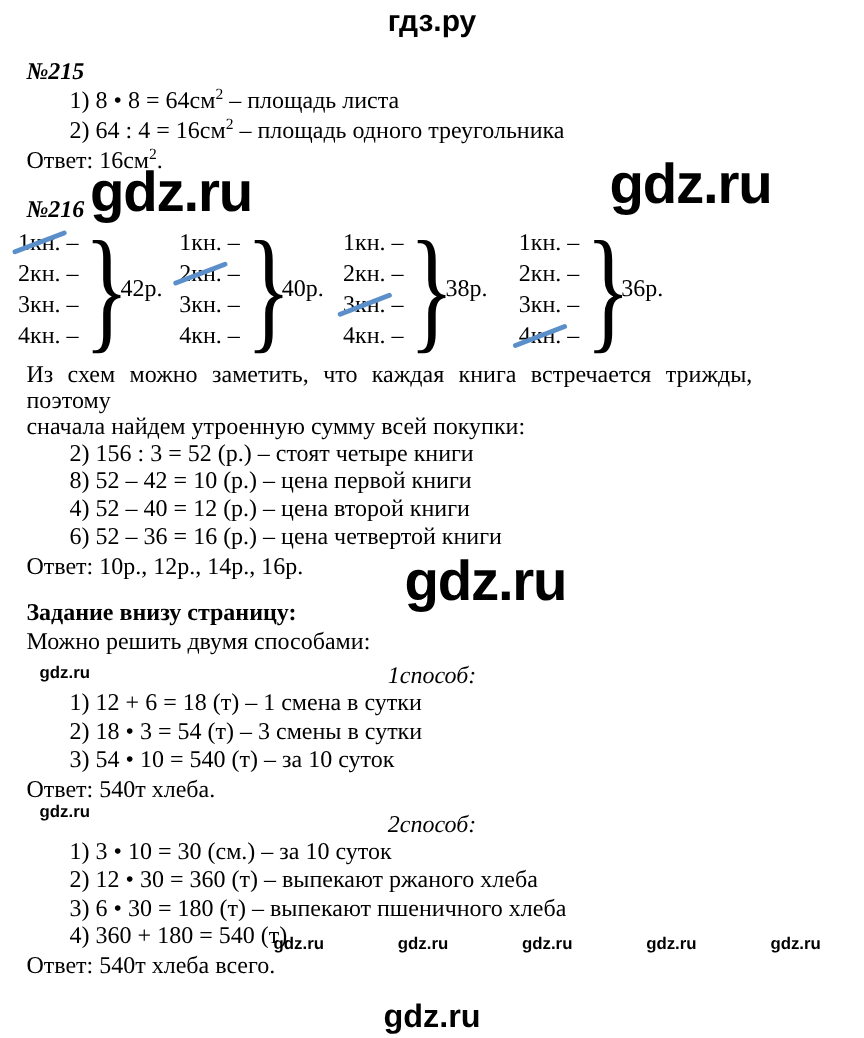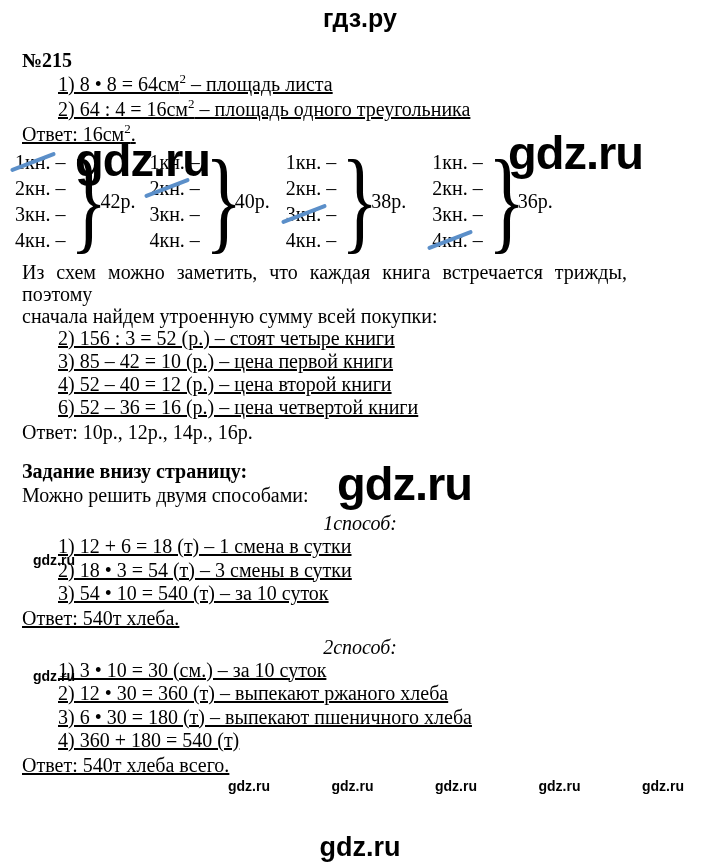--- a/index.html
+++ b/index.html
@@ -16,23 +16,23 @@
   }
   .content { padding: 0 22px; }
   .site-header {
     text-align: center;
     font-family: "Liberation Sans", sans-serif;
     font-weight: bold;
     font-size: 25px;
     padding-top: 4px;
     height: 30px;
   }
-  .task-label { font-weight: bold; line-height: 24px; }
+  .task-label { font-weight: bold; line-height: 24px; font-style: italic; }
   .t215 { margin-top: 18px; }
-  .step, .answer-line { line-height: 25px; text-decoration: underline; }
+  .step, .answer-line { line-height: 25px; }
   .indent { margin-left: 36px; }
   sup { font-size: 13px; line-height: 0; }
 
   .t216-label { margin-top: 16px; }
 
   
   .diagram { display: flex; margin-top: 2px; margin-left: -7px; }
   .group { display: flex; align-items: center; }
   .group-2 { margin-left: 14px; }
   .group-3 { margin-left: 16px; }
@@ -115,20 +115,21 @@
       </div>
       <div class="step indent">
         <span>2) 64 : 4 = 16см</span><sup>2</sup><span> – площадь одного треугольника</span>
       </div>
       <div class="answer-line">
         <span>Ответ: 16см</span><sup>2</sup><span>.</span>
       </div>
     </section>
 
     <section>
+      <div class="task-label t216-label">№216</div>
 
       <div class="diagram">
 
         <div class="group group-1">
           <div class="rows">
             <div class="row"><span>1кн. –</span><span class="strike"></span></div>
             <div class="row"><span>2кн. –</span></div>
             <div class="row"><span>3кн. –</span></div>
             <div class="row"><span>4кн. –</span></div>
           </div>
@@ -171,21 +172,21 @@
 
       </div>
 
       <div class="para">
         <div class="justified">Из схем можно заметить, что каждая книга встречается трижды, поэтому</div>
         <div>сначала найдем утроенную сумму всей покупки:</div>
       </div>
 
       <div class="list6">
         <div class="step indent">2) 156 : 3 = 52 (р.) – стоят четыре книги</div>
-        <div class="step indent">3) 85 – 42 = 10 (р.) – цена первой книги</div>
+        <div class="step indent">8) 52 – 42 = 10 (р.) – цена первой книги</div>
         <div class="step indent">4) 52 – 40 = 12 (р.) – цена второй книги</div>
         <div class="step indent">6) 52 – 36 = 16 (р.) – цена четвертой книги</div>
       </div>
 
       <div class="ans216">Ответ: 10р., 12р., 14р., 16р.</div>
     </section>
 
     <section>
       <div class="bottom-title">Задание внизу страницу:</div>
       <div class="subtitle">Можно решить двумя способами:</div>

